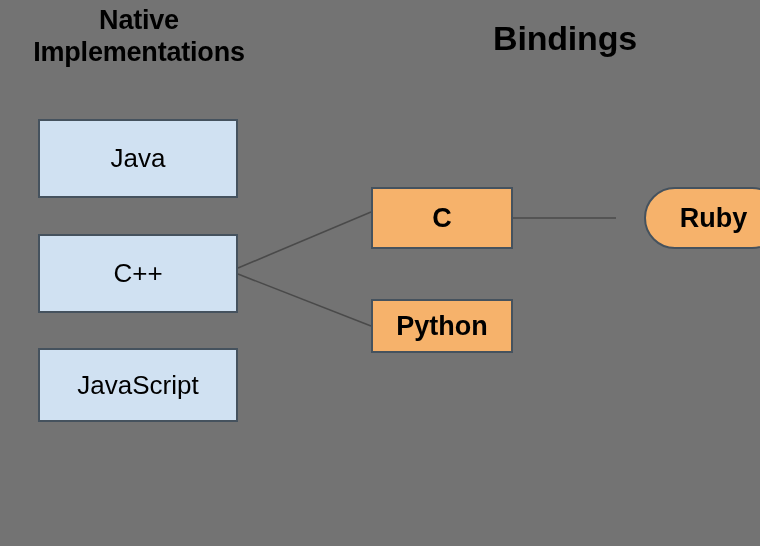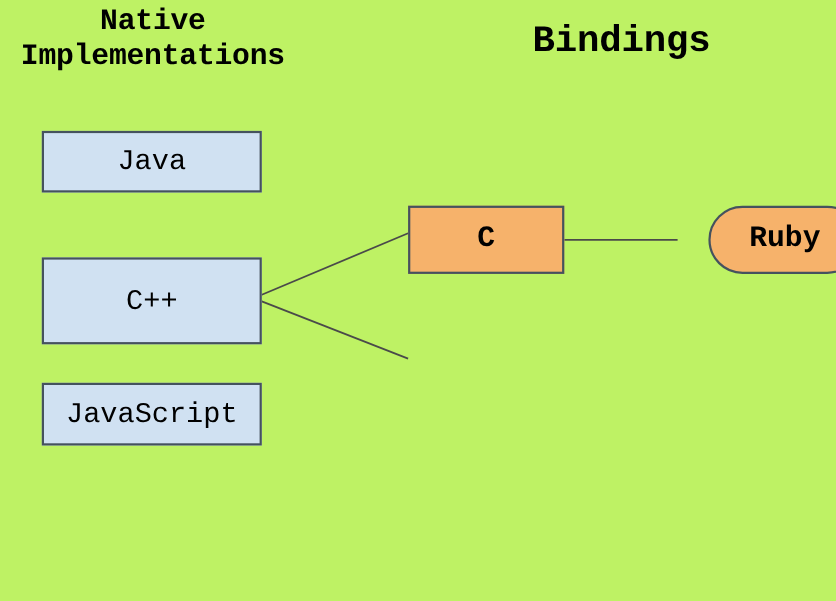--- a/index.html
+++ b/index.html
@@ -9,23 +9,22 @@
     background: #ffffff;
   }
   body {
     font-family: "Liberation Sans", sans-serif;
     -webkit-font-smoothing: antialiased;
   }
   #canvas {
     position: relative;
     width: 760px;
     height: 546px;
-    background: #bef264;
+    background: #737373;
     overflow: hidden;
-    font-family: Liberation Mono, monospace;
   }
   .col-title {
     position: absolute;
     font-weight: bold;
     color: #000000;
     text-align: center;
     line-height: 1.18;
     white-space: pre-line;
     letter-spacing: -0.2px;
   }
@@ -55,23 +54,23 @@
   .node-native {
     background: #d0e1f2;
     font-size: 26px;
     font-weight: normal;
   }
   .node-binding {
     background: #f6b26b;
     font-size: 27px;
     font-weight: bold;
   }
-  #node-java      { left: 38px;  top: 119px; width: 200px; height: 56px; }
+  #node-java      { left: 38px;  top: 119px; width: 200px; height: 79px; }
   #node-cpp       { left: 38px;  top: 234px; width: 200px; height: 79px; }
-  #node-javascript{ left: 38px;  top: 348px; width: 200px; height: 57px; }
+  #node-javascript{ left: 38px;  top: 348px; width: 200px; height: 74px; }
   #node-go        { left: 38px;  top: 463px; width: 200px; height: 78px; }
   #node-c         { left: 371px; top: 187px; width: 142px; height: 62px; }
   #node-python    { left: 371px; top: 299px; width: 142px; height: 54px; }
   #node-ruby      { left: 644px; top: 187px; width: 139px; height: 62px; border-radius: 31px; }
 
   #edges {
     position: absolute;
     left: 0;
     top: 0;
     width: 760px;
@@ -103,16 +102,17 @@
 
   <div class="node node-native" id="node-java">Java</div>
 
   <div class="node node-native" id="node-cpp">C++</div>
 
   <div class="node node-native" id="node-javascript">JavaScript</div>
 
 
   <div class="node node-binding" id="node-c">C</div>
 
+  <div class="node node-binding" id="node-python">Python</div>
 
   <div class="node node-binding" id="node-ruby">Ruby</div>
 
 </div>
 
 </body></html>

